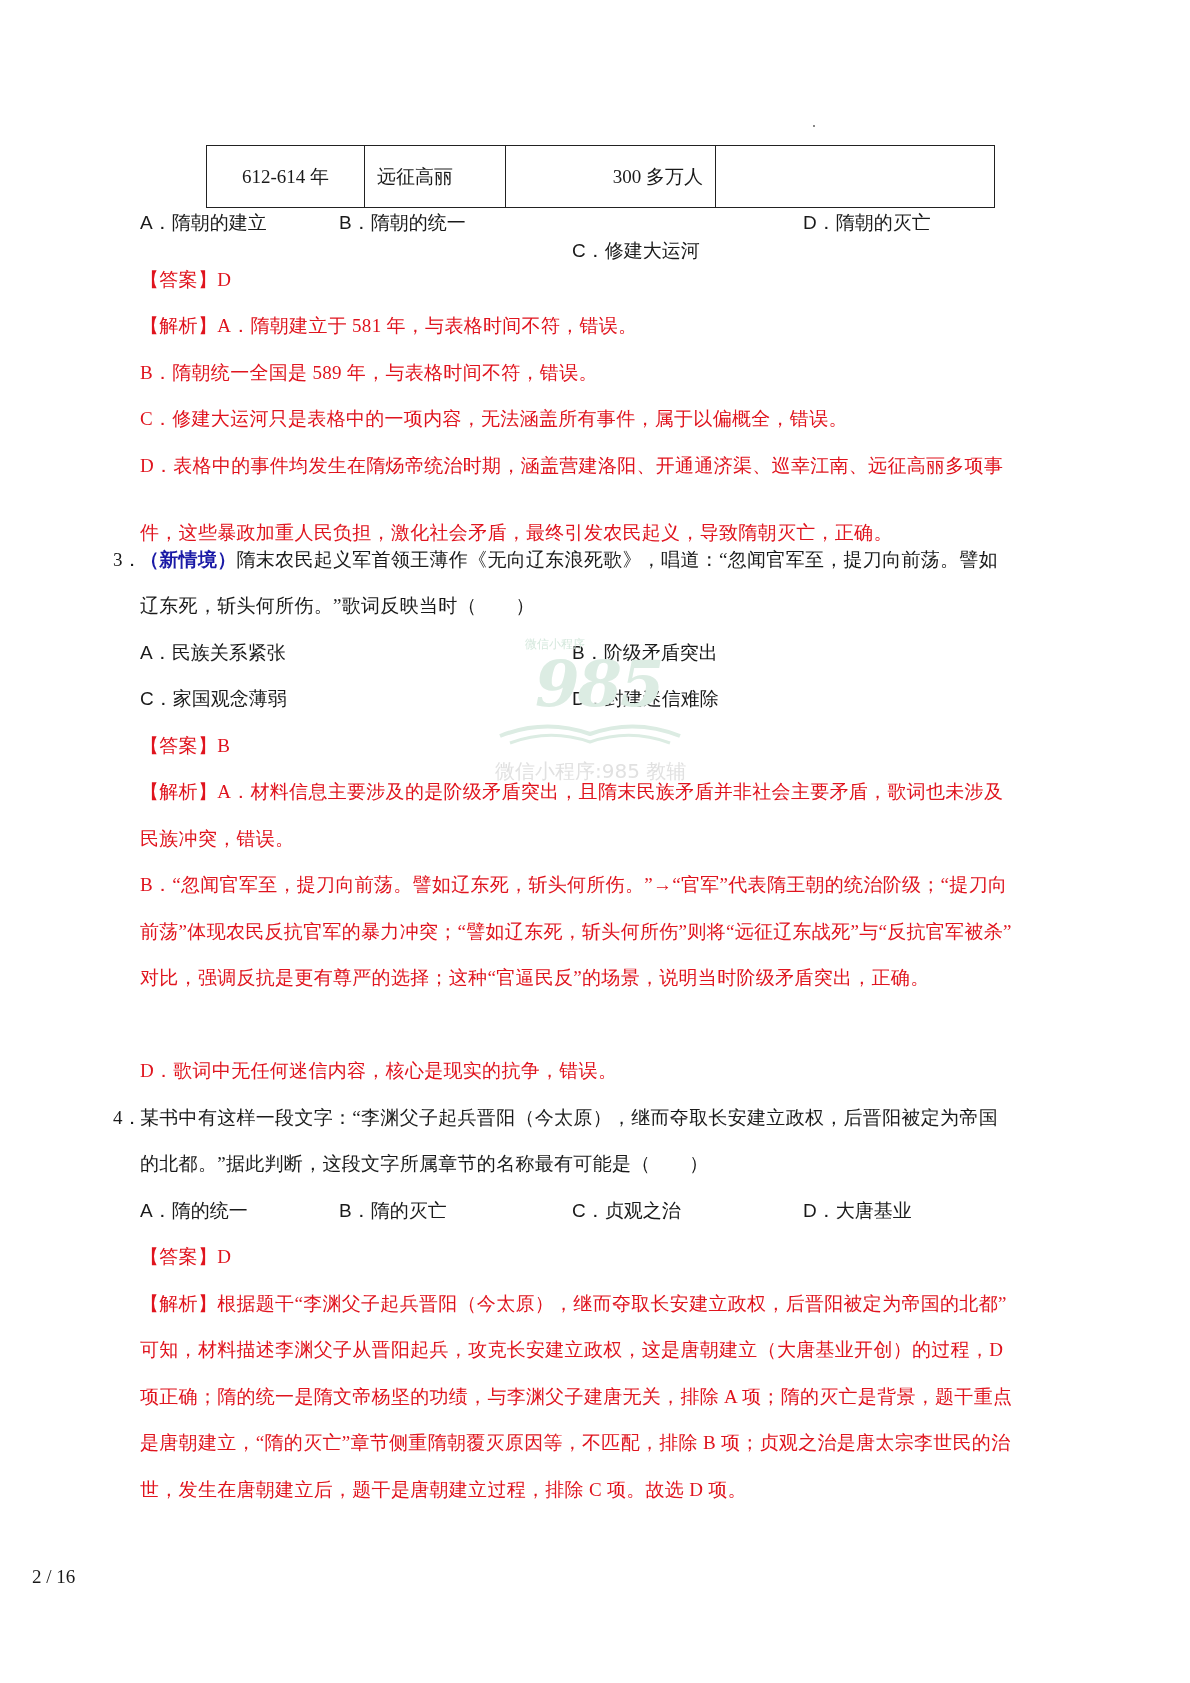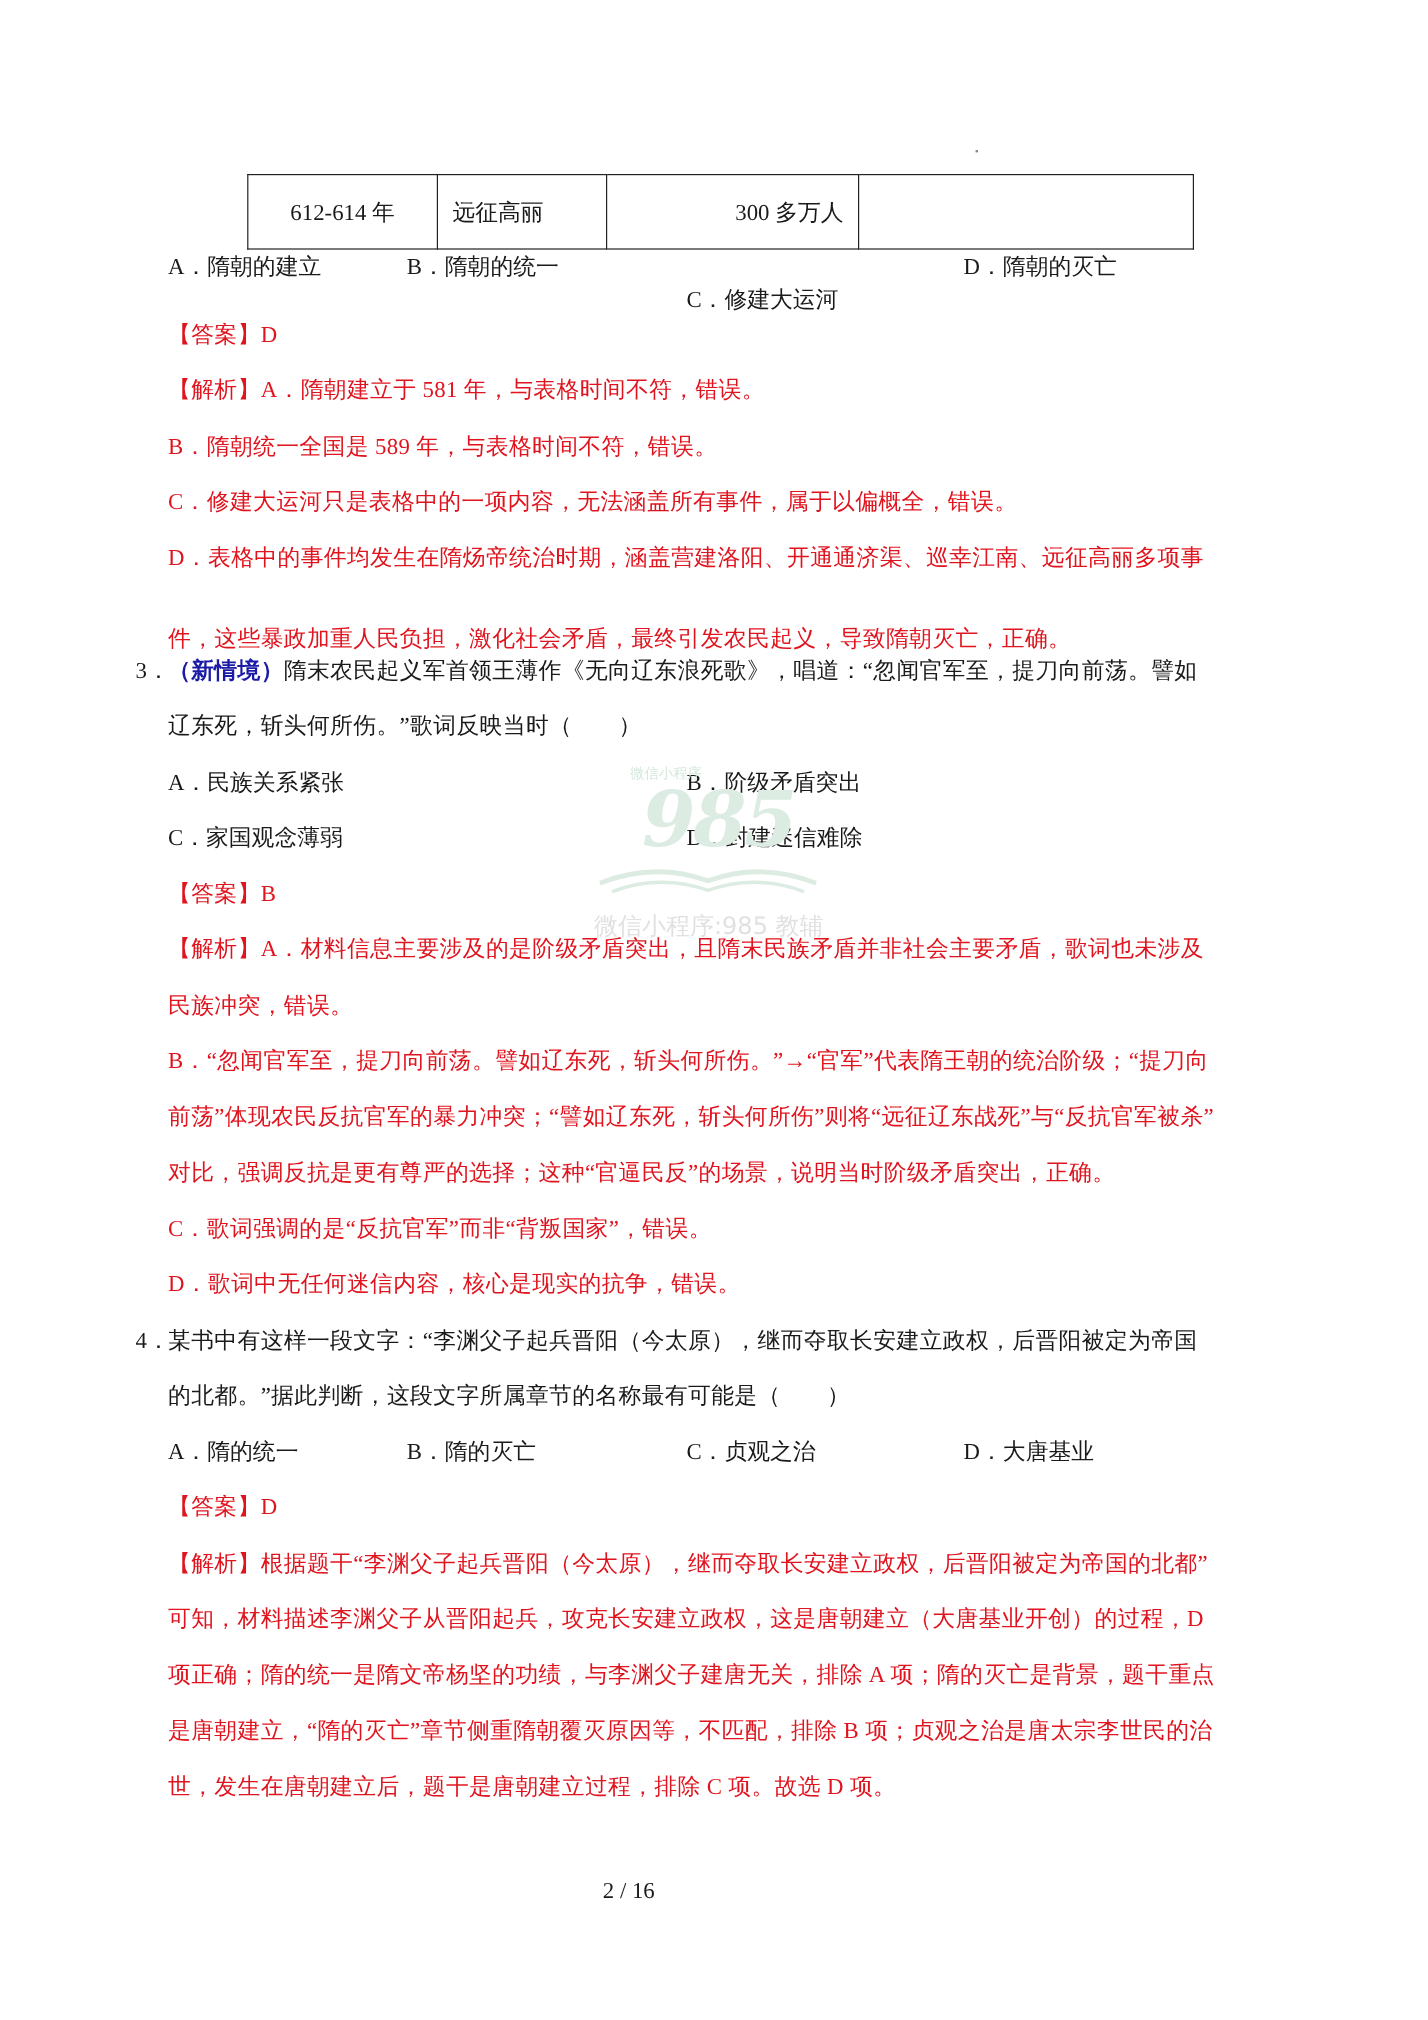--- a/index.html
+++ b/index.html
@@ -14,23 +14,23 @@
   td.c1 { width: 116px; }
   td.c2 { width: 185px; text-align: right; }
   td.c3 { width: 254px; }
   .line { position: absolute; left: 140px; font-size: 19px; line-height: 26px; white-space: nowrap;
           font-family: "Liberation Serif", "DejaVu Serif", serif; letter-spacing: 0.3px; }
   .red { color: #e0141e; }
   .blue { color: #1a1aa6; font-weight: bold; }
   .qnum { position: absolute; left: 113px; font-size: 19px; line-height: 26px;
           font-family: "Liberation Serif", "DejaVu Serif", serif; }
   .opt { position: absolute; font-size: 19px; line-height: 26px; white-space: nowrap;
-         font-family: Liberation Serif, serif; }
-  .footer { position: absolute; top: 1566px; left: 0; width: 1048px; text-align: center;
-            font-size: 19px; font-family: "Liberation Serif", "DejaVu Serif", serif; }
+         font-family: Liberation Sans, sans-serif; }
+  .footer { position: absolute; top: 1566px; left: 0; width: 1048px; text-align: left;
+            font-size: 19px; font-family: "Liberation Serif", "DejaVu Serif", serif; padding-left: 32px; }
   .wm { position: absolute; left: 470px; top: 636px; width: 250px; height: 150px; pointer-events: none; }
   .wm-top { position: absolute; left: 55px; top: 0; font-size: 12px; color: #d5e8dd;
             font-family: "DejaVu Sans", sans-serif; }
   .wm-num { position: absolute; left: 65px; top: 10px; font-size: 64px; font-style: italic; color: #dcece3;
             font-family: "DejaVu Serif", serif; font-weight: bold; letter-spacing: -2px; }
   .wm-book { position: absolute; left: 20px; top: 80px; width: 200px; height: 30px; }
   .wm-bottom { position: absolute; left: 25px; top: 122px; font-size: 20px; color: #e1e1e1;
                font-family: "DejaVu Sans", sans-serif; white-space: nowrap; }
 </style>
 </head>
@@ -83,21 +83,20 @@
     </svg>
     <div class="wm-bottom">微信小程序:985 教辅</div>
   </div>
 
   <div class="line red" style="top:733px;">【答案】B</div>
   <div class="line red" style="top:779px;">【解析】A．材料信息主要涉及的是阶级矛盾突出，且隋末民族矛盾并非社会主要矛盾，歌词也未涉及</div>
   <div class="line red" style="top:826px;">民族冲突，错误。</div>
   <div class="line red" style="top:872px;">B．“忽闻官军至，提刀向前荡。譬如辽东死，斩头何所伤。”→“官军”代表隋王朝的统治阶级；“提刀向</div>
   <div class="line red" style="top:919px;">前荡”体现农民反抗官军的暴力冲突；“譬如辽东死，斩头何所伤”则将“远征辽东战死”与“反抗官军被杀”</div>
   <div class="line red" style="top:965px;">对比，强调反抗是更有尊严的选择；这种“官逼民反”的场景，说明当时阶级矛盾突出，正确。</div>
-  <div class="line red" style="top:1012px;">C．歌词强调的是“反抗官军”而非“背叛国家”，错误。</div>
   <div class="line red" style="top:1058px;">D．歌词中无任何迷信内容，核心是现实的抗争，错误。</div>
 
   <div class="qnum" style="top:1105px;">4．</div>
   <div class="line" style="top:1105px;">某书中有这样一段文字：“李渊父子起兵晋阳（今太原），继而夺取长安建立政权，后晋阳被定为帝国</div>
   <div class="line" style="top:1151px;">的北都。”据此判断，这段文字所属章节的名称最有可能是（　　）</div>
 
   <div class="opt" style="left:140px; top:1198px;">A．隋的统一</div>
   <div class="opt" style="left:339px; top:1198px;">B．隋的灭亡</div>
   <div class="opt" style="left:572px; top:1198px;">C．贞观之治</div>
   <div class="opt" style="left:803px; top:1198px;">D．大唐基业</div>

